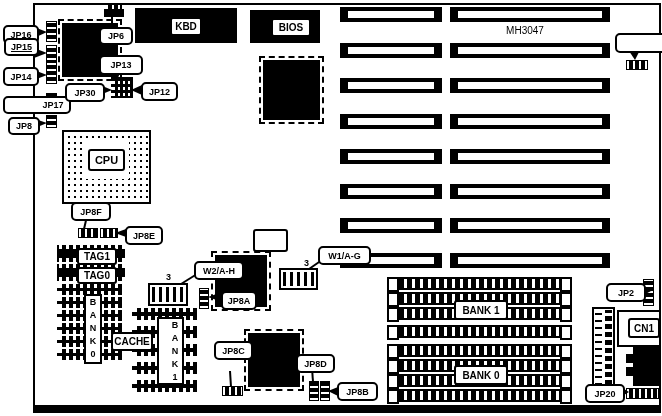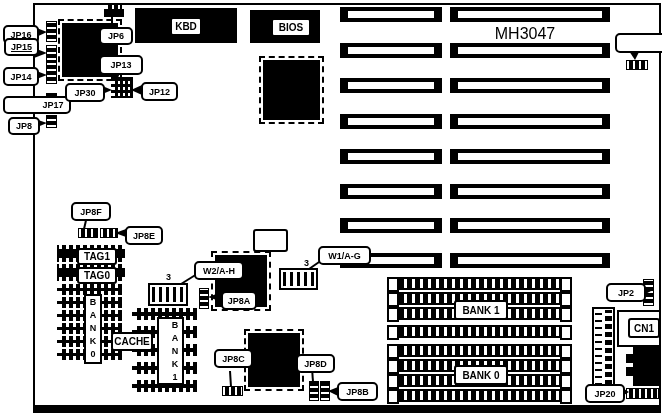--- a/index.html
+++ b/index.html
@@ -6,21 +6,21 @@
   #canvas{position:relative;width:662px;height:416px;background:#fff;
           font-family:"Liberation Sans",sans-serif;color:#000;overflow:hidden;}
   .abs{position:absolute;}
   
   .board{border:2px solid #000;}
   .bottombar{background:#000;}
   
   .callout{background:#fff;border:2px solid #000;border-radius:5px;
            display:flex;align-items:center;justify-content:center;
            font-size:9px;font-weight:bold;letter-spacing:0;z-index:7;white-space:nowrap;}
-  .plain-text{font-size:16px;font-weight:normal;z-index:3;}
+  .plain-text{font-size:10px;font-weight:normal;z-index:3;}
   .tiny-num{font-size:9px;font-weight:bold;z-index:7;}
   
   .qfp{background:#000;outline:2px dashed #000;outline-offset:2px;z-index:2;}
   .blackrect{background:#000;z-index:2;}
   .whitelabel{background:#fff;border:2px solid #000;border-radius:3px;
               display:flex;align-items:center;justify-content:center;
               font-weight:bold;z-index:4;}
   .pga{border:2px solid #000;background-color:#fff;
        background-image:radial-gradient(circle,#000 1.2px,rgba(0,0,0,0) 1.4px);
        background-size:6px 6px;background-position:2px 2px;z-index:2;}
@@ -97,20 +97,25 @@
   <div class="abs whitelabel" style="left:271px;top:18px;width:36px;height:15px;font-size:10px;">BIOS</div>
 
   <div class="abs callout" style="left:99px;top:55px;width:40px;height:16px;">JP13</div>
   <div class="abs jblock" style="left:111px;top:77px;width:22px;height:21px;"></div>
   <div class="abs callout" style="left:65px;top:83px;width:36px;height:15px;">JP30</div>
   <div class="abs callout" style="left:141px;top:82px;width:33px;height:15px;">JP12</div>
 
 
   <div class="abs qfp" style="left:263px;top:60px;width:57px;height:60px;"></div>
 
+  <div class="abs pga" style="left:62px;top:130px;width:85px;height:70px;">
+    <div class="pga-center" style="left:20px;top:8px;width:45px;height:39px;">
+      <div class="whitelabel" style="width:33px;height:18px;font-size:11px;">CPU</div>
+    </div>
+  </div>
 
   <div class="abs isa" style="left:340px;top:7px;width:102px;height:15px;"></div>
   <div class="abs isa" style="left:450px;top:7px;width:160px;height:15px;"></div>
   <div class="abs isa" style="left:340px;top:43px;width:102px;height:15px;"></div>
   <div class="abs isa" style="left:450px;top:43px;width:160px;height:15px;"></div>
   <div class="abs isa" style="left:340px;top:78px;width:102px;height:15px;"></div>
   <div class="abs isa" style="left:450px;top:78px;width:160px;height:15px;"></div>
   <div class="abs isa" style="left:340px;top:114px;width:102px;height:15px;"></div>
   <div class="abs isa" style="left:450px;top:114px;width:160px;height:15px;"></div>
   <div class="abs isa" style="left:340px;top:149px;width:102px;height:15px;"></div>
@@ -166,21 +171,21 @@
   <div class="abs tiny-num" style="left:304px;top:258px;">3</div>
   <div class="abs callout" style="left:318px;top:246px;width:49px;height:15px;">W1/A-G</div>
 
   <div class="abs crystal" style="left:253px;top:229px;width:31px;height:19px;"></div>
 
   <div class="abs qfp" style="left:215px;top:255px;width:52px;height:52px;"></div>
   <div class="abs vjump" style="left:199px;top:288px;width:8px;height:19px;"></div>
   <div class="abs callout" style="left:221px;top:291px;width:32px;height:15px;">JP8A</div>
 
   <div class="abs qfp" style="left:248px;top:333px;width:52px;height:54px;"></div>
-  <div class="abs callout" style="left:214px;top:349px;width:35px;height:15px;text-align:center;">JP8C</div>
+  <div class="abs callout" style="left:214px;top:341px;width:35px;height:15px;text-align:center;">JP8C</div>
   <div class="abs hjump" style="left:222px;top:386px;width:19px;height:8px;"></div>
   <div class="abs callout" style="left:296px;top:354px;width:35px;height:15px;">JP8D</div>
   <div class="abs vjump" style="left:309px;top:381px;width:8px;height:18px;"></div>
   <div class="abs vjump" style="left:320px;top:381px;width:8px;height:18px;"></div>
   <div class="abs callout" style="left:337px;top:382px;width:37px;height:15px;">JP8B</div>
 
   <div class="abs simm" style="left:389px;top:277px;width:177px;height:9px;"></div>
   <div class="abs simm" style="left:389px;top:292px;width:177px;height:9px;"></div>
   <div class="abs simm" style="left:389px;top:307px;width:177px;height:9px;"></div>
   <div class="abs simm" style="left:389px;top:325px;width:177px;height:9px;"></div>

